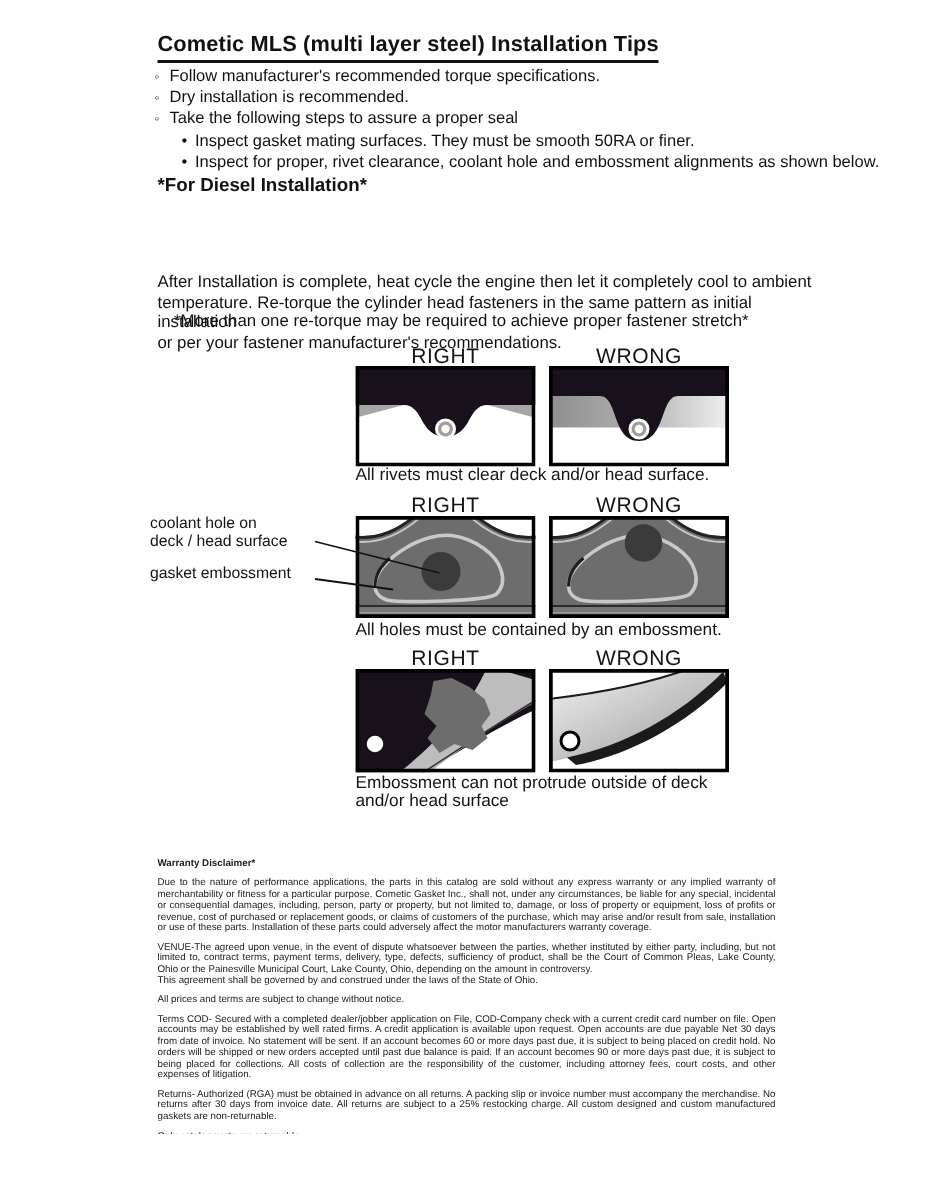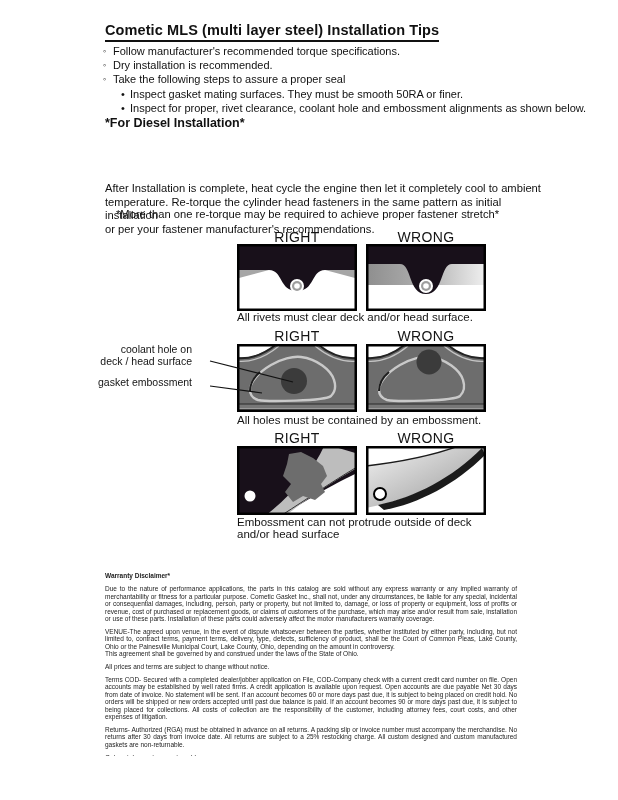--- a/index.html
+++ b/index.html
@@ -29,21 +29,21 @@
   .row1-label { top:229px; } .row1-box { top:244px; }
   .row2-label { top:328px; } .row2-box { top:344px; }
   .row3-label { top:430px; } .row3-box { top:446px; }
   .dbox { position:absolute; width:120px; display:block; }
 
   .caption { position:absolute; left:237px; font-size:11.5px; line-height:11.8px; color:#141414; }
   .cap1 { top:312px; }
   .cap2 { top:415px; }
   .cap3 { top:517px; }
 
-  .anno { position:absolute; left:84px; width:108px; text-align:right; font-size:10.5px; line-height:11.5px; color:#141414; }
+  .anno { position:absolute; left:100px; width:108px; font-size:10.5px; line-height:11.5px; color:#141414; }
   .anno1 { top:344px; }
   .anno2 { top:377px; }
   .pointer-svg { position:absolute; left:205px; top:348px; width:100px; height:50px; pointer-events:none; }
 
   .disclaimer { position:absolute; left:105px; top:572px; width:412px; font-size:6.5px;
                 line-height:7.4px; color:#1c1c1c; text-align:justify; }
   .disclaimer p { margin-bottom:5.5px; }
   .disclaimer .dh { font-weight:bold; margin-bottom:6px; }
 
   .footer-code { position:absolute; left:389px; top:759px; font-size:13.5px; letter-spacing:0.3px; color:#1a1a1a; }

